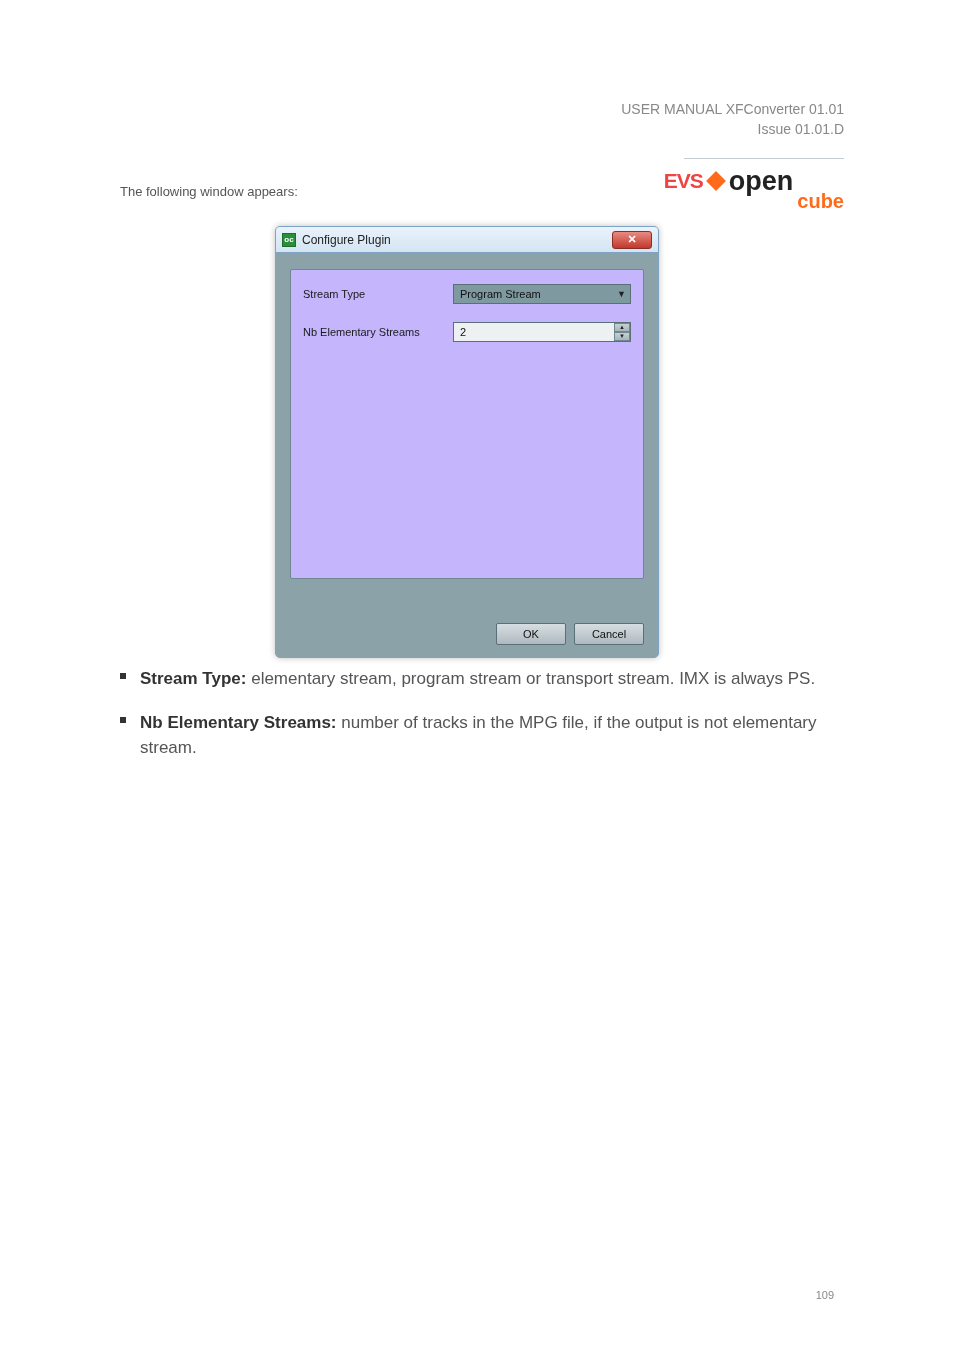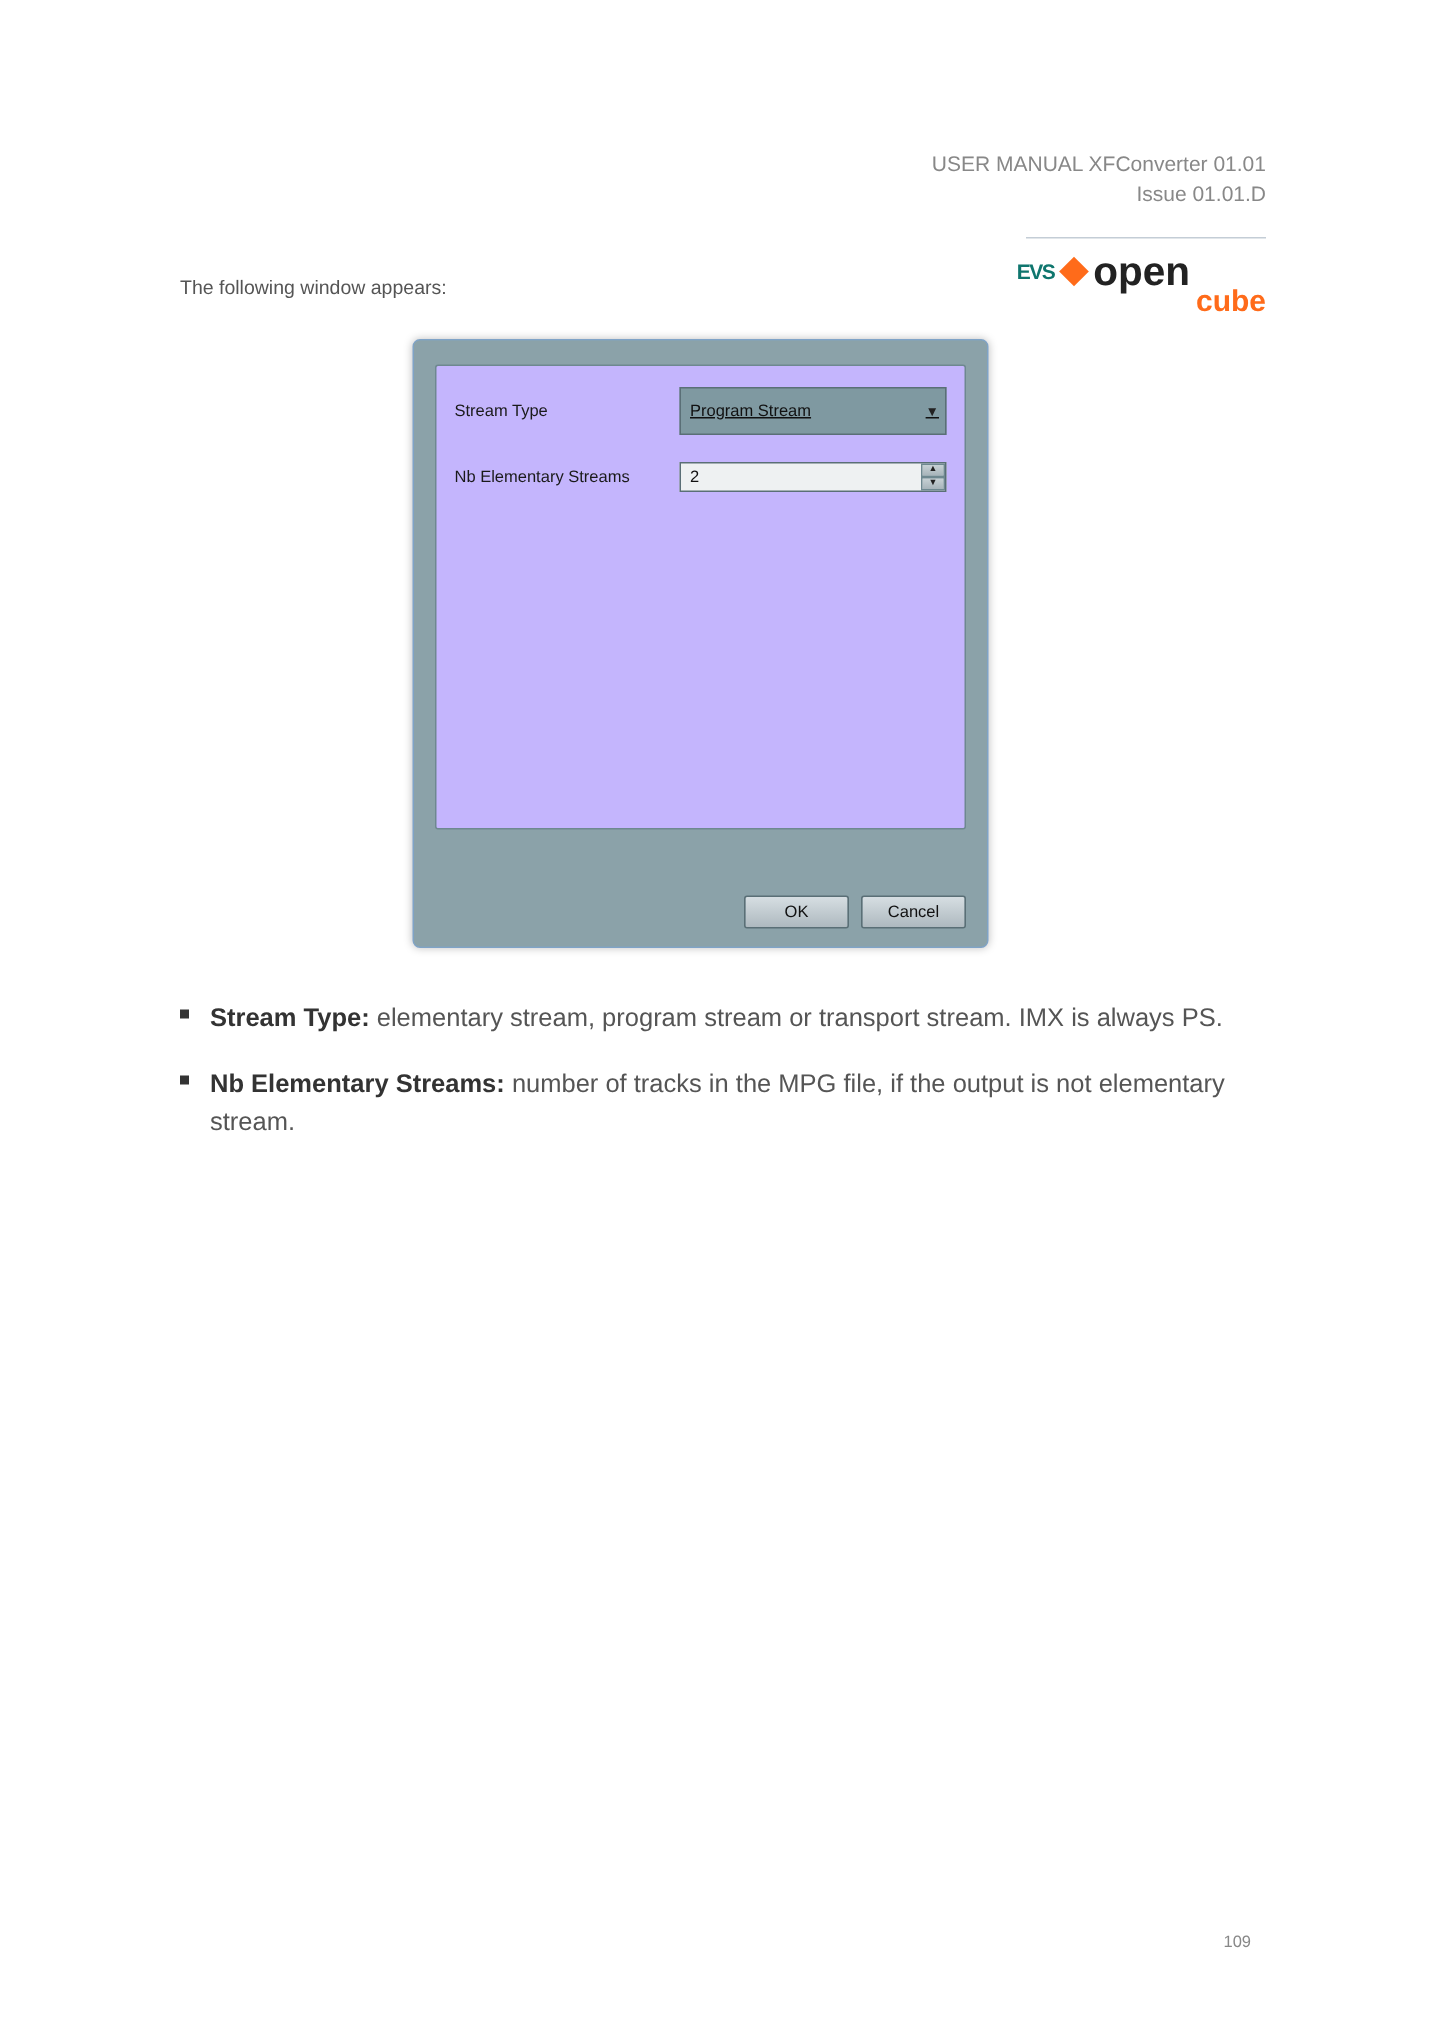--- a/index.html
+++ b/index.html
@@ -3,21 +3,21 @@
 <meta charset="utf-8">
 <style>
   * { box-sizing: border-box; margin: 0; padding: 0; }
   html, body { width: 954px; height: 1351px; background: #ffffff; font-family: Arial, Helvetica, sans-serif; color: #333; }
   .page { position: relative; width: 954px; height: 1351px; }
 
   
   .header-right { position: absolute; top: 100px; right: 110px; text-align: right; }
   .header-meta { font-size: 14px; color: #888; margin-bottom: 10px; line-height: 1.4; white-space: pre-line; }
   .logo-row { display: flex; align-items: center; justify-content: flex-end; gap: 4px; }
-  .logo-row .evs { font-weight: 700; font-size: 14px; letter-spacing: -1px; color: #0f766e; }
+  .logo-row .evs { font-weight: 700; font-size: 21px; letter-spacing: -1px; color: #ef4444; }
   .logo-row .diamond { width: 14px; height: 14px; background: #ff6b1a; transform: rotate(45deg); display:inline-block; margin: 0 2px; }
   .logo-row .open { font-weight: 900; font-size: 27px; color: #222; letter-spacing: 0px; }
   .logo-row .cube { font-weight: 900; font-size: 20px; color: #ff6b1a; letter-spacing: 0px; margin-top: 41px; }
   .header-rule { position: absolute; top: 158px; right: 110px; width: 160px; height: 1px; background: #c4cdd6; }
 
   
   .intro { position: absolute; top: 184px; left: 120px; width: 720px; font-size: 13px; color: #555; }
 
   
   .dialog-wrap { position: absolute; top: 226px; left: 275px; width: 384px; }
@@ -48,23 +48,23 @@
     border-top: 0;
   }
   .group {
     border: 1px solid #6e8890; border-radius: 2px;
     padding: 14px 12px; min-height: 310px;
     background: #c4b5fd;
   }
   .row { display: flex; align-items: center; margin-bottom: 18px; }
   .row-label { width: 150px; font-size: 11px; color: #1a1a1a; }
   .select {
-    flex: 1; height: 32px; border: 1px solid #5a6f76; background: #7f99a1;
+    flex: 1; height: 20px; border: 1px solid #5a6f76; background: #7f99a1;
     display: flex; align-items: center; justify-content: space-between;
-    padding: 0 4px 0 6px; font-size: 11px; color: #111; text-decoration: underline;
+    padding: 0 4px 0 6px; font-size: 11px; color: #111;
   }
   .select .chev { font-size: 9px; color: #222; }
   .spinner {
     flex: 1; height: 20px; border: 1px solid #5a6f76; background: #eef1f2;
     display: flex; align-items: center; justify-content: space-between;
     padding: 0 0 0 6px; font-size: 11px; color: #111;
   }
   .spinner .val { flex:1; }
   .spin-btns { display:flex; flex-direction:column; width:16px; }
   .spin-btns button {
@@ -104,20 +104,29 @@
       <span class="open">open</span>
         <span class="cube">cube</span>
     </div>
   </div>
   <div class="header-rule"></div>
 
   <div class="intro">The following window appears:</div>
 
   <div class="dialog-wrap">
     <div class="dialog">
+      <div class="titlebar">
+        <div class="titlebar-left">
+          <div class="app-icon">oc</div>
+          <div class="title-text">Configure Plugin</div>
+        </div>
+        <div class="close-btn">
+          <span>✕</span>
+        </div>
+      </div>
 
       <div class="dialog-body">
         <div class="group">
           <div class="row">
             <div class="row-label">Stream Type</div>
             <div class="select">
               <span>Program Stream</span>
               <span class="chev">▼</span>
             </div>
           </div>

